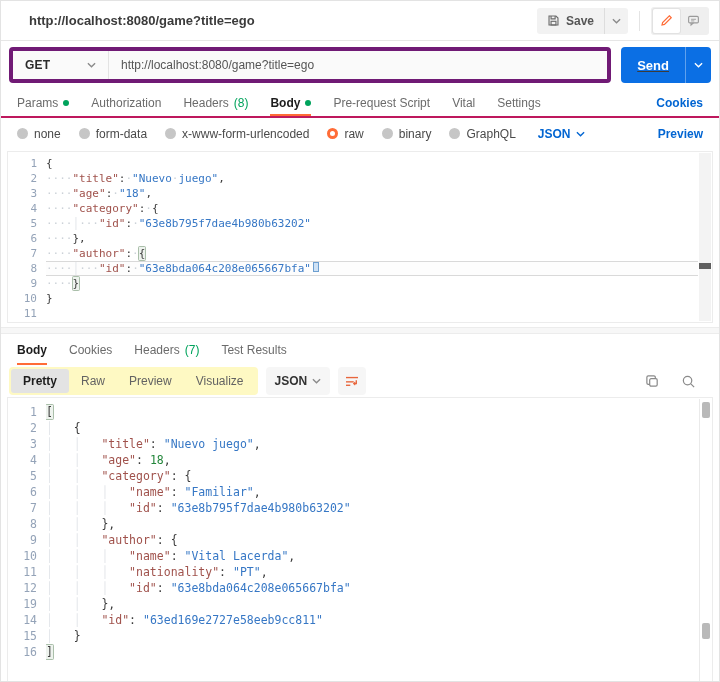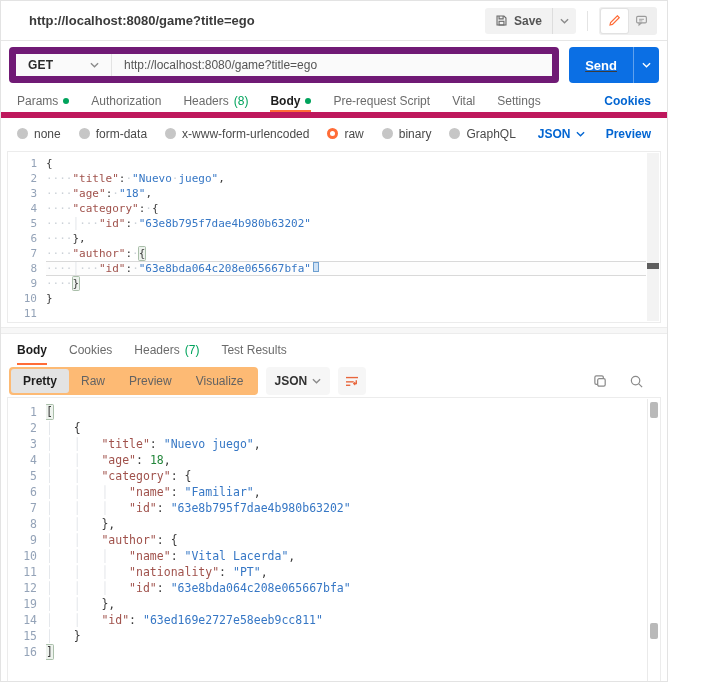--- a/index.html
+++ b/index.html
@@ -1,43 +1,43 @@
 <!DOCTYPE html>
 <html><head>
 <meta charset="utf-8">
 <style>
   * { margin:0; padding:0; box-sizing:border-box; }
   html,body { background:#ffffff; }
   body { font-family:"Liberation Sans", sans-serif; color:#3c3c3c; }
-  #app { width:668px; height:682px; border:1px solid #e3e3e3; background:#fff; overflow:hidden; position:relative; }
+  #app { width:720px; height:682px; border:1px solid #e3e3e3; background:#fff; overflow:hidden; position:relative; }
 
   
   .topbar { height:40px; display:flex; align-items:center; border-bottom:1px solid #e6e6e6; padding:0 10px 0 28px; }
   .req-title { font-size:13px; font-weight:bold; color:#3b3b3b; flex:1; white-space:nowrap; overflow:hidden; }
   .save-group { display:flex; align-items:stretch; height:26px; background:#f2f2f2; border-radius:3px; overflow:hidden; }
   .save-main { display:flex; align-items:center; gap:6px; padding:0 10px; font-size:12px; font-weight:bold; color:#555; cursor:pointer; }
   .save-caret { display:flex; align-items:center; padding:0 7px; border-left:1px solid #ddd; color:#8a8a8a; cursor:pointer; }
   .vrule { width:1px; height:20px; background:#e4e4e4; margin:0 11px; }
   .edit-seg { display:flex; align-items:center; background:#efefef; border-radius:3px; padding:2px; height:28px; }
   .seg-btn { width:27px; height:24px; display:flex; align-items:center; justify-content:center; border-radius:2px; cursor:pointer; }
   .seg-btn.active { background:#fff; box-shadow:0 0 0 1px #e2e2e2; }
   .icon { display:inline-flex; align-items:center; justify-content:center; }
 
   
   .req-row { height:48px; display:flex; align-items:center; padding:0 8px; }
-  .method-url { flex:1; display:flex; align-items:stretch; height:36px; border:7px solid #701a75; border-radius:4px; background:#fafafa; overflow:hidden; }
+  .method-url { flex:1; display:flex; align-items:stretch; height:36px; border:4px solid #701a75; border-radius:4px; background:#fafafa; overflow:hidden; }
   .method-btn { width:96px; display:flex; align-items:center; justify-content:space-between; padding:0 12px; border-right:1px solid #e3e3e3; cursor:pointer; }
   .method-label { font-size:12px; font-weight:bold; color:#2b2b2b; letter-spacing:.2px; }
   .url-input { flex:1; border:none; outline:none; background:#fafafa; font-size:12px; color:#555; padding:0 12px; font-family:"Liberation Sans", sans-serif; }
   .send-group { display:flex; align-items:stretch; height:36px; margin-left:10px; border-radius:4px; overflow:hidden; background:#0b6fe4;text-decoration:underline; }
   .send-main { display:flex; align-items:center; padding:0 16px; color:#fff; font-size:13px; font-weight:bold; cursor:pointer; }
   .send-caret { display:flex; align-items:center; padding:0 8px; border-left:1px solid rgba(255,255,255,.35); color:#fff; cursor:pointer; }
 
   
-  .tabs { display:flex; align-items:center; padding:0 16px; border-bottom:6px solid #be185d; }
+  .tabs { display:flex; align-items:center; padding:0 16px; border-bottom:2px solid #be185d; }
   .tabs.req { height:29px; }
   .tabs.resp { height:31px; border-bottom:none; }
   .tab { display:flex; align-items:center; gap:5px; font-size:12px; color:#6b6b6b; margin-right:22px; height:100%; cursor:pointer; position:relative; white-space:nowrap; }
   .tab.active { color:#1d1d1d; font-weight:bold; }
   .tab.active::after { content:""; position:absolute; left:0; right:0; bottom:0; height:2px; background:#ff6c37; }
   .tab .count { color:#00a35c; }
   .dot { width:6px; height:6px; border-radius:50%; background:#00a35c; display:inline-block; }
   .right-link { margin-left:auto; color:#0265d2; font-size:12px; font-weight:bold; cursor:pointer; }
 
   
@@ -77,21 +77,21 @@
   .section-gap { height:7px; background:#f7f7f7; border-top:1px solid #ececec; border-bottom:1px solid #ececec; margin-top:4px; }
 
   
   .resp-meta { margin-left:auto; display:flex; align-items:center; gap:14px; font-size:12px; }
   .size-label { color:#7a7a7a; }
   .size-value { color:#00a35c; }
   .save-resp { display:flex; align-items:center; gap:5px; color:#0265d2; font-weight:bold; cursor:pointer; }
 
   
   .resp-toolbar { height:32px; display:flex; align-items:center; padding:0 8px; }
-  .view-seg { display:flex; align-items:center; background:#fdba74; border-radius:4px; padding:2px; height:28px; }
+  .view-seg { display:flex; align-items:center; background:#fef9c3; border-radius:4px; padding:2px; height:28px; }
   .view-tab { height:24px; display:flex; align-items:center; padding:0 12px; font-size:12px; color:#636363; border-radius:3px; cursor:pointer; }
   .view-tab.active { background:#e3e3e3; color:#1d1d1d; font-weight:bold; }
   .tool-btn { height:28px; display:flex; align-items:center; gap:5px; background:#f6f6f6; border-radius:4px; padding:0 9px; margin-left:8px; font-size:12px; font-weight:bold; color:#333; cursor:pointer; }
   .tool-btn.square { width:28px; justify-content:center; padding:0; }
   .toolbar-right { margin-left:auto; display:flex; align-items:center; gap:14px; padding-right:12px; }
   .plain-icon-btn { width:22px; height:22px; display:flex; align-items:center; justify-content:center; cursor:pointer; color:#8a8a8a; }
 </style>
 </head>
 <body>
 

